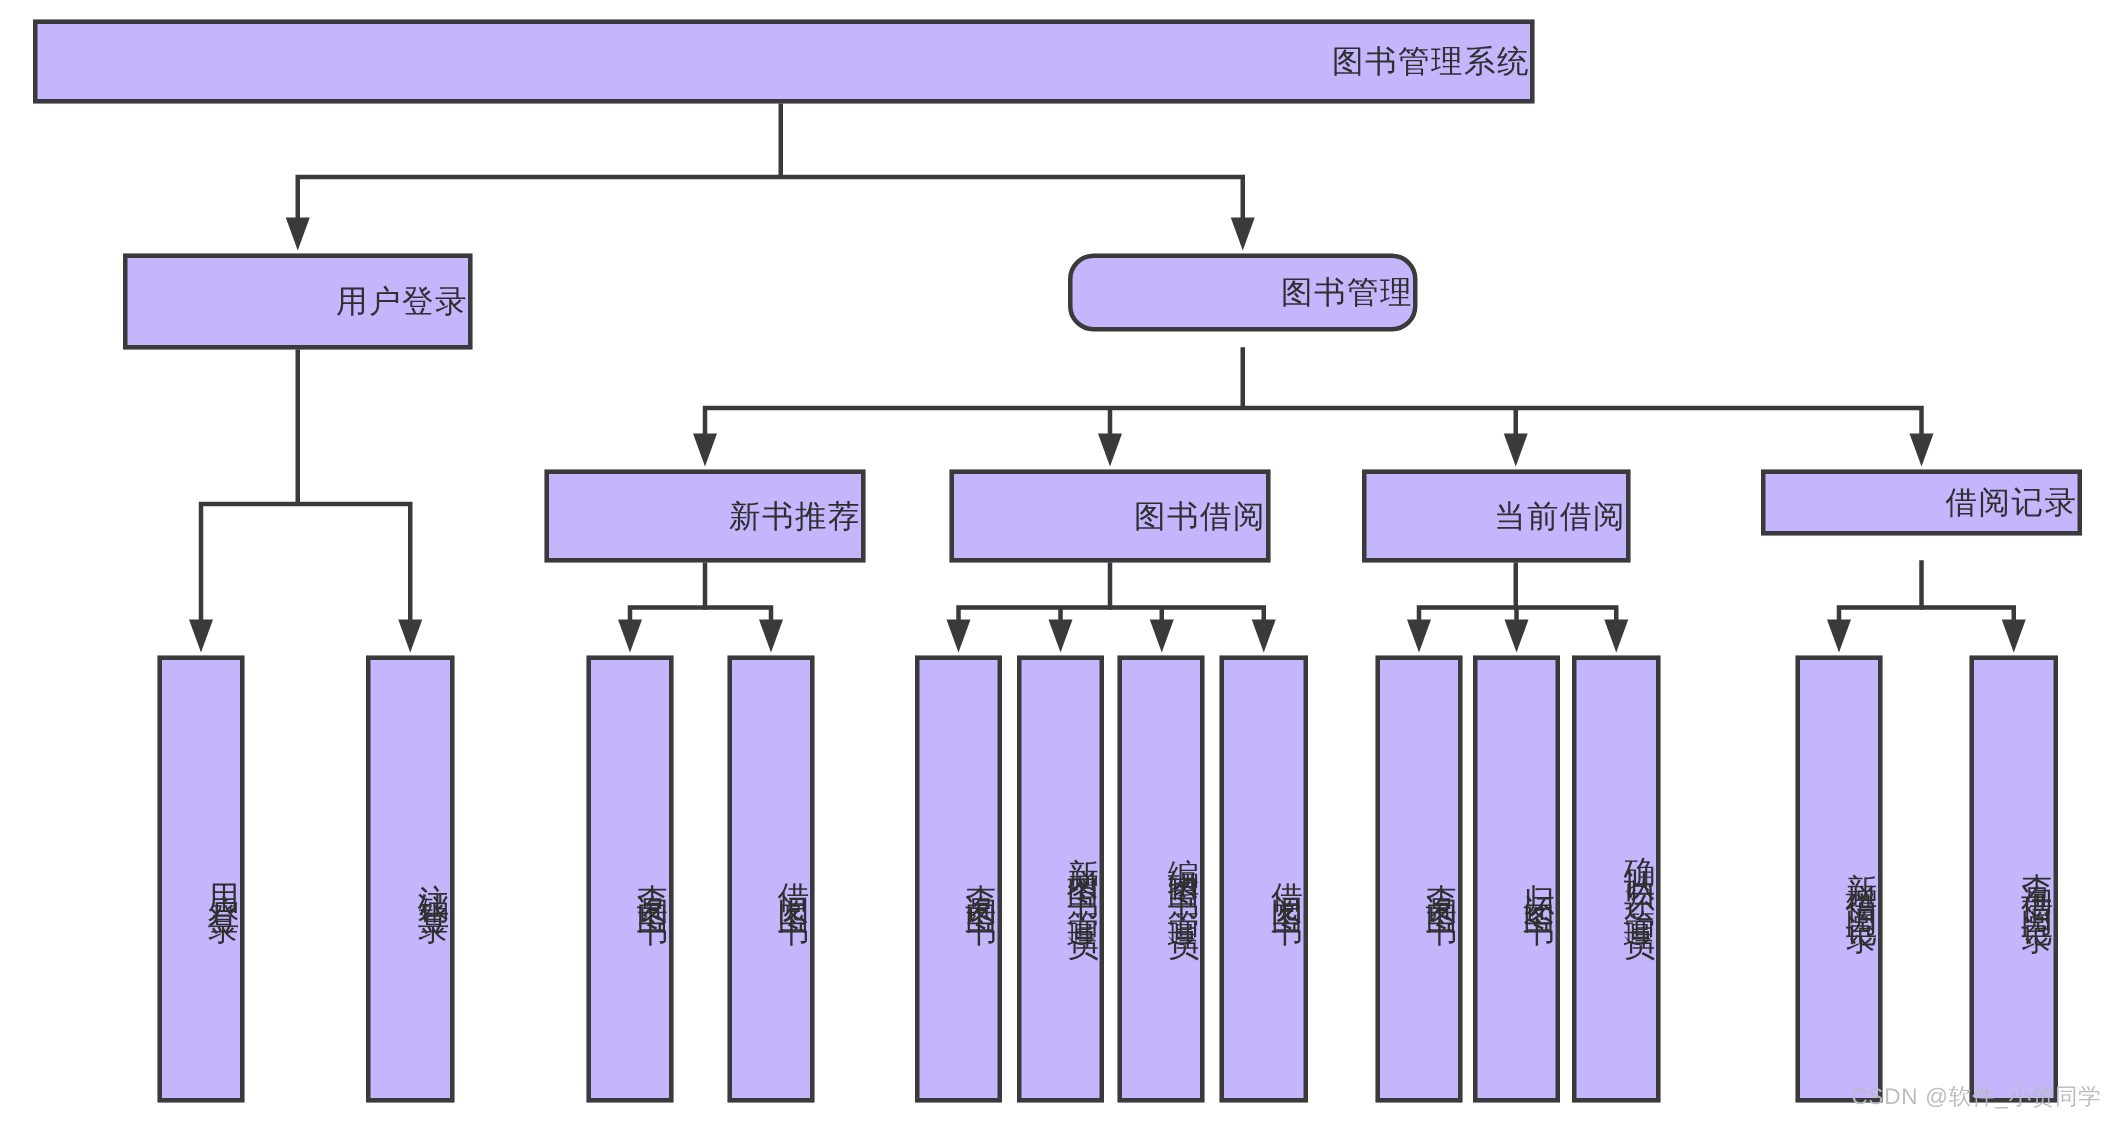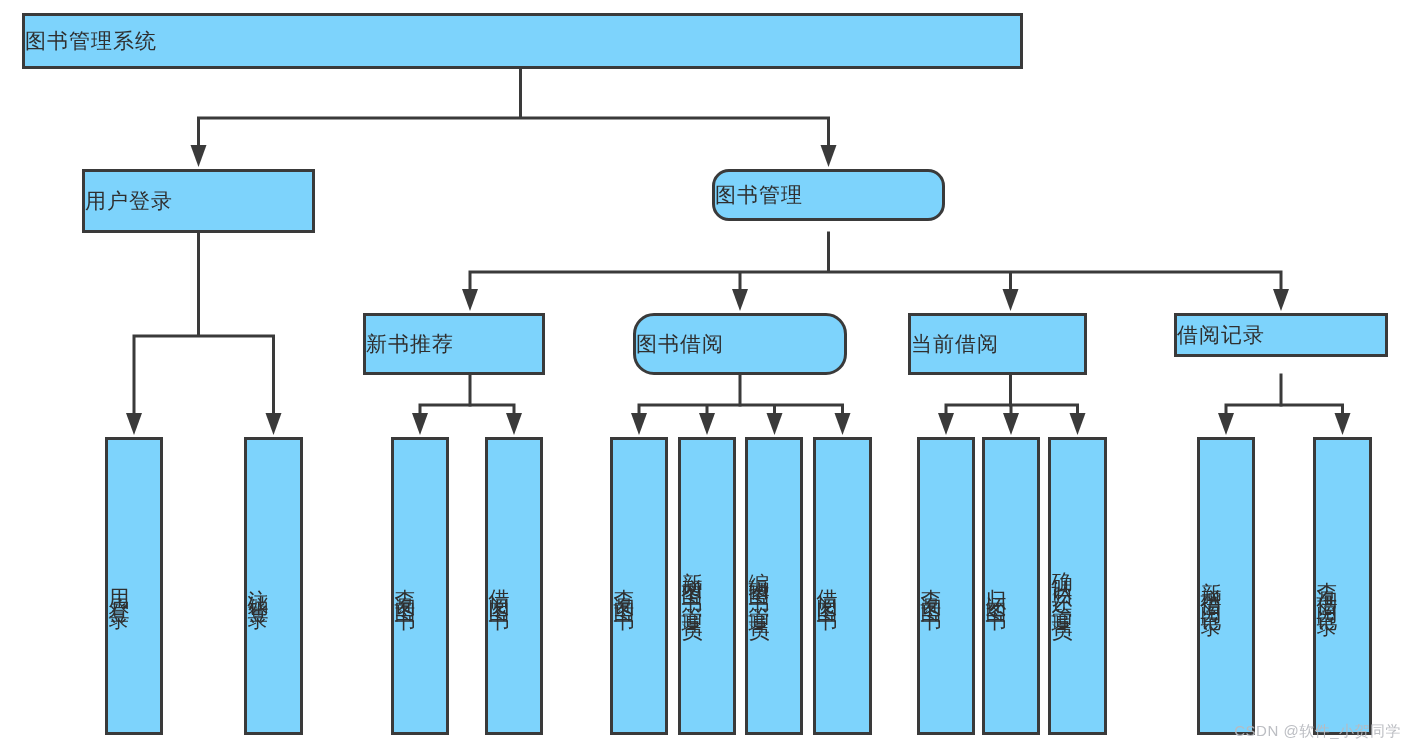--- a/index.html
+++ b/index.html
@@ -19,24 +19,24 @@
     position: absolute;
     left: 0; top: 0;
     width: 1405px;
     height: 747px;
     z-index: 1;
   }
   .box {
     position: absolute;
     box-sizing: border-box;
     border: 3px solid #3a3a3a;
-    background: #7dd3fc;
+    background: #c4b5fd;
     display: flex;
     align-items: center;
-    justify-content: flex-start;
+    justify-content: flex-end;
     color: #2f2f2f;
     z-index: 2;
   }
   .hbox span {
     font-size: 21px;
     letter-spacing: 1px;
     white-space: nowrap;
   }
   .vbox span {
     writing-mode: vertical-rl;
@@ -106,24 +106,24 @@
     <span>图书管理系统</span>
   </div>
 
   <div class="box hbox" style="left:82px; top:169px; width:233px; height:64px;">
     <span>用户登录</span>
   </div>
   <div class="box hbox" style="left:712px; top:169px; width:233px; height:52px;border-radius:17px;">
     <span>图书管理</span>
   </div>
 
-  <div class="box hbox" style="left:363px; top:313px; width:182px; height:62px;font-family:Liberation Serif, serif;">
+  <div class="box hbox" style="left:363px; top:313px; width:214px; height:62px;font-family:Liberation Serif, serif;">
     <span>新书推荐</span>
   </div>
-  <div class="box hbox" style="left:633px; top:313px; width:214px; height:62px;border-radius:21px;">
+  <div class="box hbox" style="left:633px; top:313px; width:214px; height:62px;">
     <span>图书借阅</span>
   </div>
   <div class="box hbox" style="left:908px; top:313px; width:179px; height:62px;">
     <span>当前借阅</span>
   </div>
   <div class="box hbox" style="left:1174px; top:313px; width:214px; height:44px;">
     <span>借阅记录</span>
   </div>
 
   <div class="box vbox" style="left:105px; top:437px; width:58px; height:298px;">

